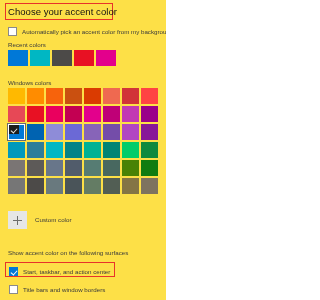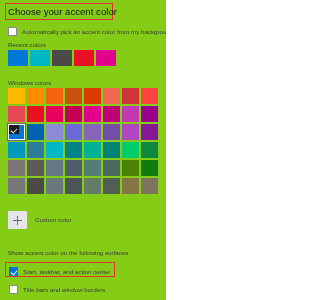--- a/index.html
+++ b/index.html
@@ -12,21 +12,21 @@
     height: 300px;
     overflow: hidden;
     font-family: "Liberation Sans", sans-serif;
     color: #1a1a1a;
     -webkit-font-smoothing: antialiased;
   }
   .page {
     position: relative;
     width: 166px;
     height: 300px;
-    background: #84cc16;
+    background: #fde047;
     box-sizing: border-box;
   }
 
   
   .title-wrap {
     position: absolute;
     left: 5px;
     top: 3px;
     border: 1px solid #e8332a;
     padding: 1px 3px 2px 2px;

